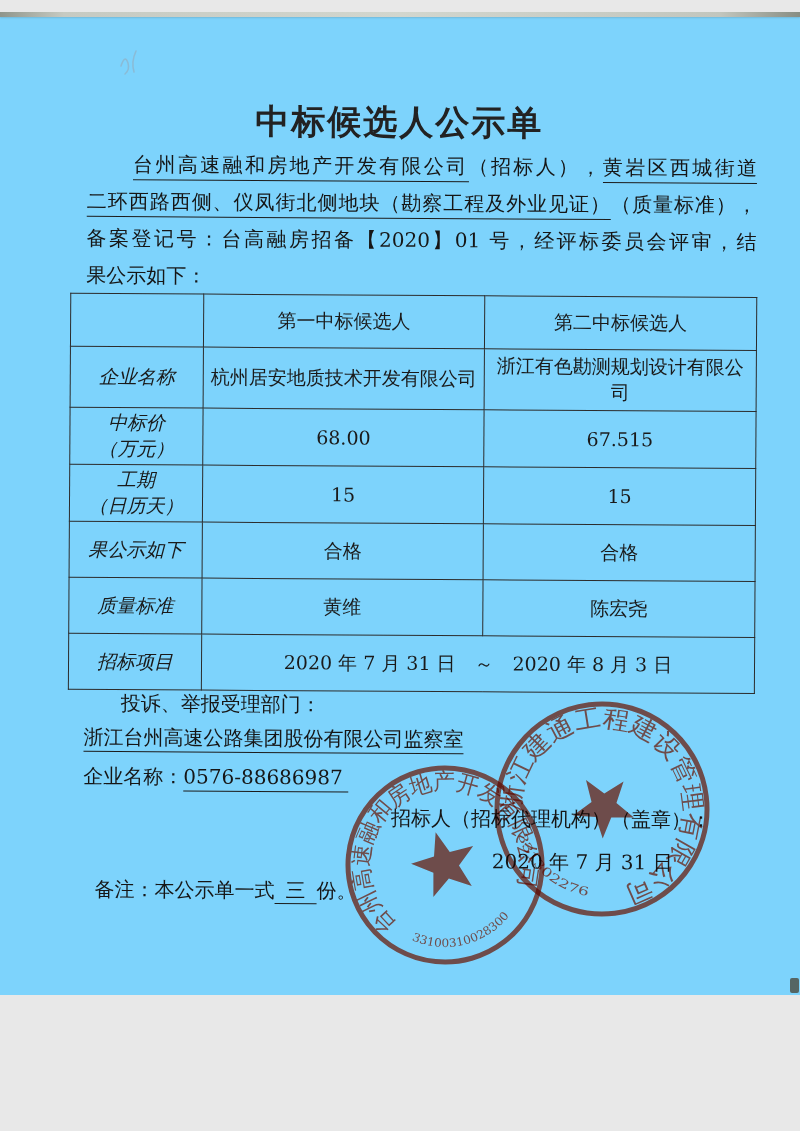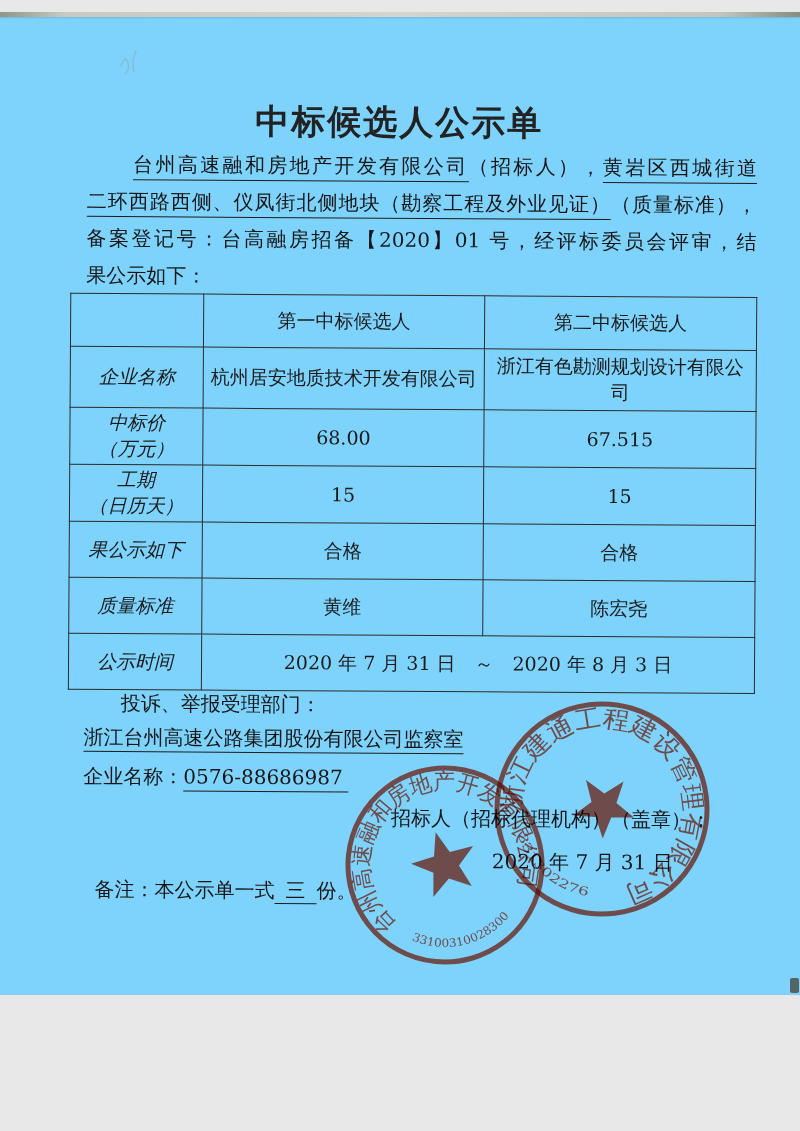--- a/index.html
+++ b/index.html
@@ -109,21 +109,21 @@
           <td class="lbl">果公示如下</td>
           <td>合格</td>
           <td>合格</td>
         </tr>
         <tr style="height:56px">
           <td class="lbl">质量标准</td>
           <td>黄维</td>
           <td>陈宏尧</td>
         </tr>
         <tr style="height:56px">
-          <td class="lbl">公示时间</td>
+          <td class="lbl">招标项目</td>
           <td colspan="2">2020 年 7 月 31 日　～　2020 年 8 月 3 日</td>
         </tr>
       </tbody>
     </table>
 
     <div class="abs" style="left:125px; top:678px;">投诉、举报受理部门：</div>
     <div class="abs" style="left:88px; top:712px;"><span class="dept-underline">浙江台州高速公路集团股份有限公司监察室</span></div>
     <div class="abs" style="left:88px; top:751px;"><span>企业名称：</span><span class="phone-underline">0576-88686987</span></div>
     <div class="abs" style="left:396px; top:791px;">招标人（招标代理机构）（盖章）：</div>
     <div class="abs" style="left:497px; top:834px;">2020 年 7 月 31 日</div>

